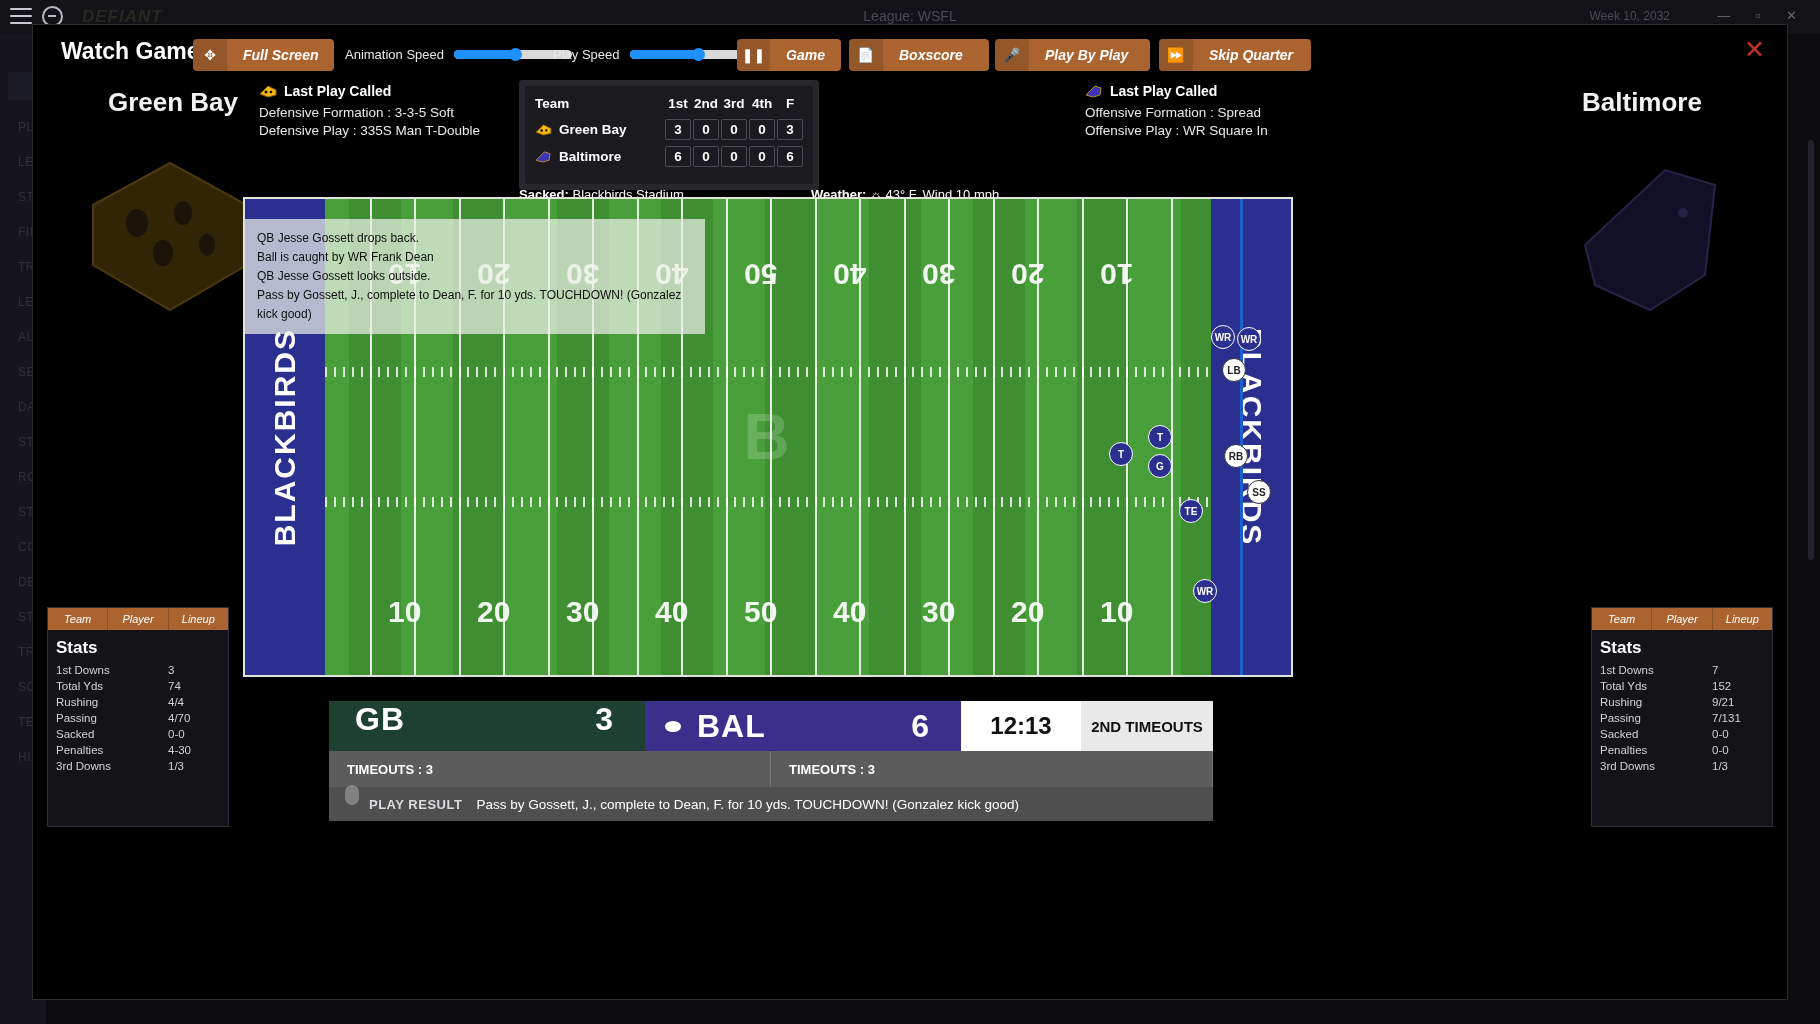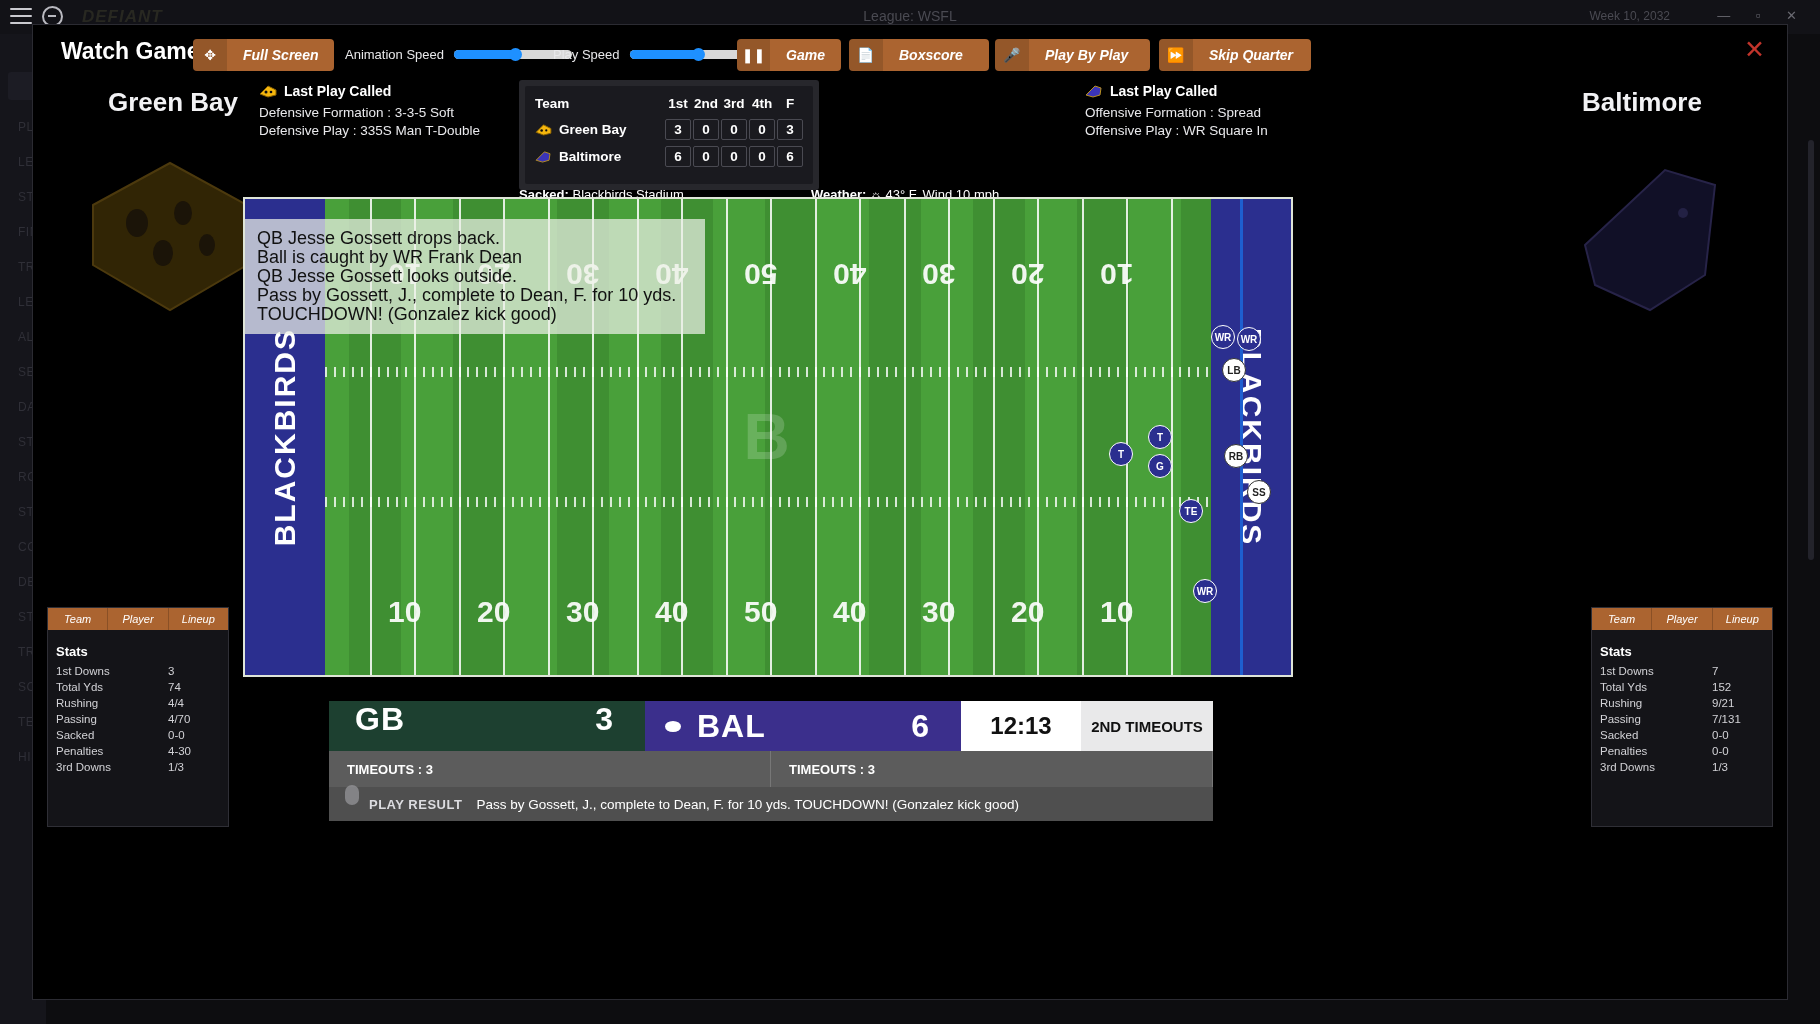--- a/index.html
+++ b/index.html
@@ -109,37 +109,37 @@
   .ynum { position:absolute; color:#fff; font-size:30px; font-weight:bold; opacity:.92; font-family:"Liberation Sans",sans-serif;}
   .ynum.top { top:58px; } .ynum.bot { bottom:46px; }
   .ynum.flip { transform:rotate(180deg); }
   .hashrow { position:absolute; left:80px; right:80px; height:10px; }
   .hashrow i { position:absolute; width:2px; height:10px; background:rgba(255,255,255,.8);}
   .midlogo { position:absolute; left:50%; top:50%; transform:translate(-50%,-50%);
      font-size:64px; font-weight:bold; color:rgba(255,255,255,.18); letter-spacing:3px;}
   .los { position:absolute; top:0; bottom:0; width:3px; background:#1e5fd0; }
   .pbp-overlay {
     position:absolute; left:0; top:20px; width:460px; padding:10px 12px;
-    background:rgba(236,240,230,.72); color:#111; font-size:18px; line-height:19px;
+    background:rgba(236,240,230,.72); color:#111; font-size:12px; line-height:19px;
   }
   .player { position:absolute; width:24px; height:24px; border-radius:50%;
     display:flex; align-items:center; justify-content:center;
     font-size:10px; font-weight:bold; }
   .p-def { background:#2b2f8f; color:#fff; border:1px solid #fff;}
   .p-off { background:#fff; color:#222; border:1px solid #333;}
 
   
   .statpanel { position:absolute; width:182px; background:#141418; border:1px solid #2f2f36; }
   #stats-left { left:14px; top:582px; height:220px; }
   #stats-right { right:14px; top:582px; height:220px; }
   .sp-tabs { display:flex; height:22px; }
   .sp-tab { flex:1; background:#ab6430; color:#fff; font-size:11px; font-style:italic;
      display:flex; align-items:center; justify-content:center; border-right:1px solid #8a5026; cursor:pointer;}
   .sp-tab:last-child { border-right:none; }
-  .sp-title { color:#fff; font-size:13px; font-weight:bold; padding:14px 8px 4px 8px;}
+  .sp-title { color:#fff; font-size:17px; font-weight:bold; padding:8px 8px 4px 8px;}
   .sp-row { display:flex; padding:2px 8px; font-size:11.5px; color:#d2d2d6; }
   .sp-row .k { flex:1; } .sp-row .v { width:52px; }
 
   
   .scoreboard { position:absolute; left:296px; top:676px; width:884px; height:110px; }
   .sbd-top { display:flex; height:50px; }
   .sbd-home { flex:1; background:#1d4030; position:relative; display:flex; align-items:flex-start;}
   .sbd-away { flex:1; background:#3b2f8c; position:relative; display:flex; align-items:center;}
   .sbd-abbr { color:#fff; font-size:32px; font-weight:bold; padding-left:26px; letter-spacing:1px;}
   .sbd-score { color:#fff; font-size:32px; font-weight:bold; position:absolute; right:32px;}

